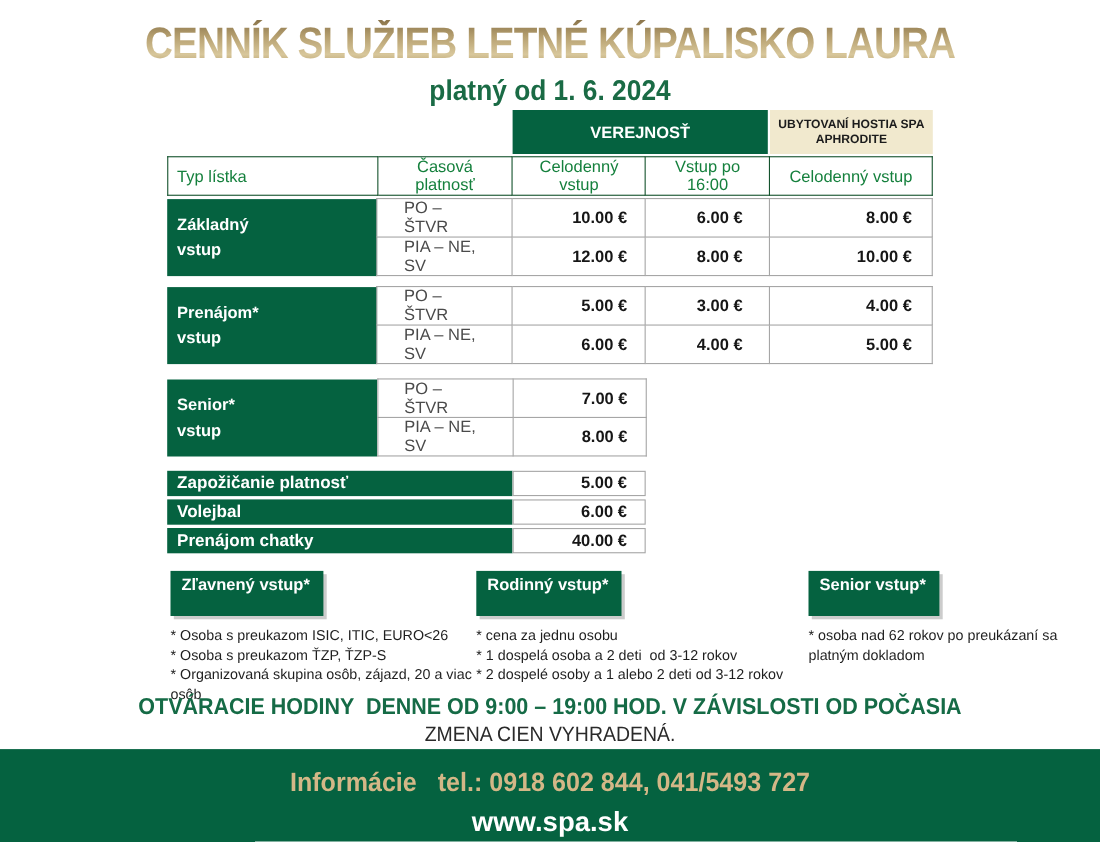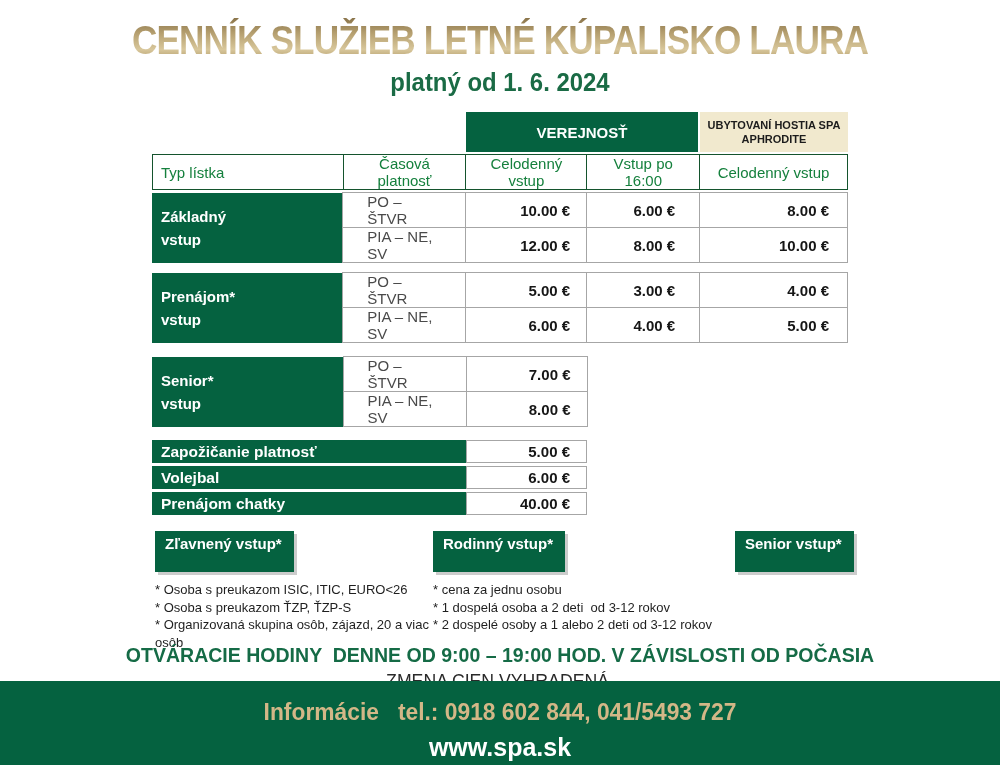--- a/index.html
+++ b/index.html
@@ -36,21 +36,21 @@
     text-align: center;
     font-size: 26px;
     font-weight: 700;
     color: #1a6b45;
     transform: scaleX(0.92);
   }
 
   
   .content { margin-left: 152px; width: 696px; }
 
-  .group-row { display: flex; height: 40px; margin-top: 14px; }
+  .group-row { display: flex; height: 40px; margin-top: 2px; }
   .group-spacer { width: 314px; }
   .group-verejnost {
     width: 232px; margin-right: 2px;
     background: #056240; color: #ffffff;
     font-weight: 700; font-size: 15px;
     display: flex; align-items: center; justify-content: center;
   }
   .group-spa {
     width: 148px;
     background: #f1e9ce; color: #1c1c1c;
@@ -277,20 +277,23 @@
       <div class="fn-col fn-col-2">
         <span class="fn-badge">Rodinný vstup*</span>
         <div class="fn-items">
           <div class="fn-item">* cena za jednu osobu</div>
           <div class="fn-item">* 1 dospelá osoba a 2 deti  od 3-12 rokov</div>
           <div class="fn-item">* 2 dospelé osoby a 1 alebo 2 deti od 3-12 rokov</div>
         </div>
       </div>
       <div class="fn-col fn-col-3">
         <span class="fn-badge">Senior vstup*</span>
+        <div class="fn-items">
+          <div class="fn-item">* osoba nad 62 rokov po preukázaní sa platným dokladom</div>
+        </div>
       </div>
     </div>
   </div>
 
   <div class="hours">OTVÁRACIE HODINY  DENNE OD 9:00 – 19:00 HOD. V ZÁVISLOSTI OD POČASIA</div>
   <div class="price-note">ZMENA CIEN VYHRADENÁ.</div>
 
   <div class="footer">
     <div class="footer-info">Informácie   tel.: 0918 602 844, 041/5493 727</div>
     <div class="footer-site">www.spa.sk</div>

